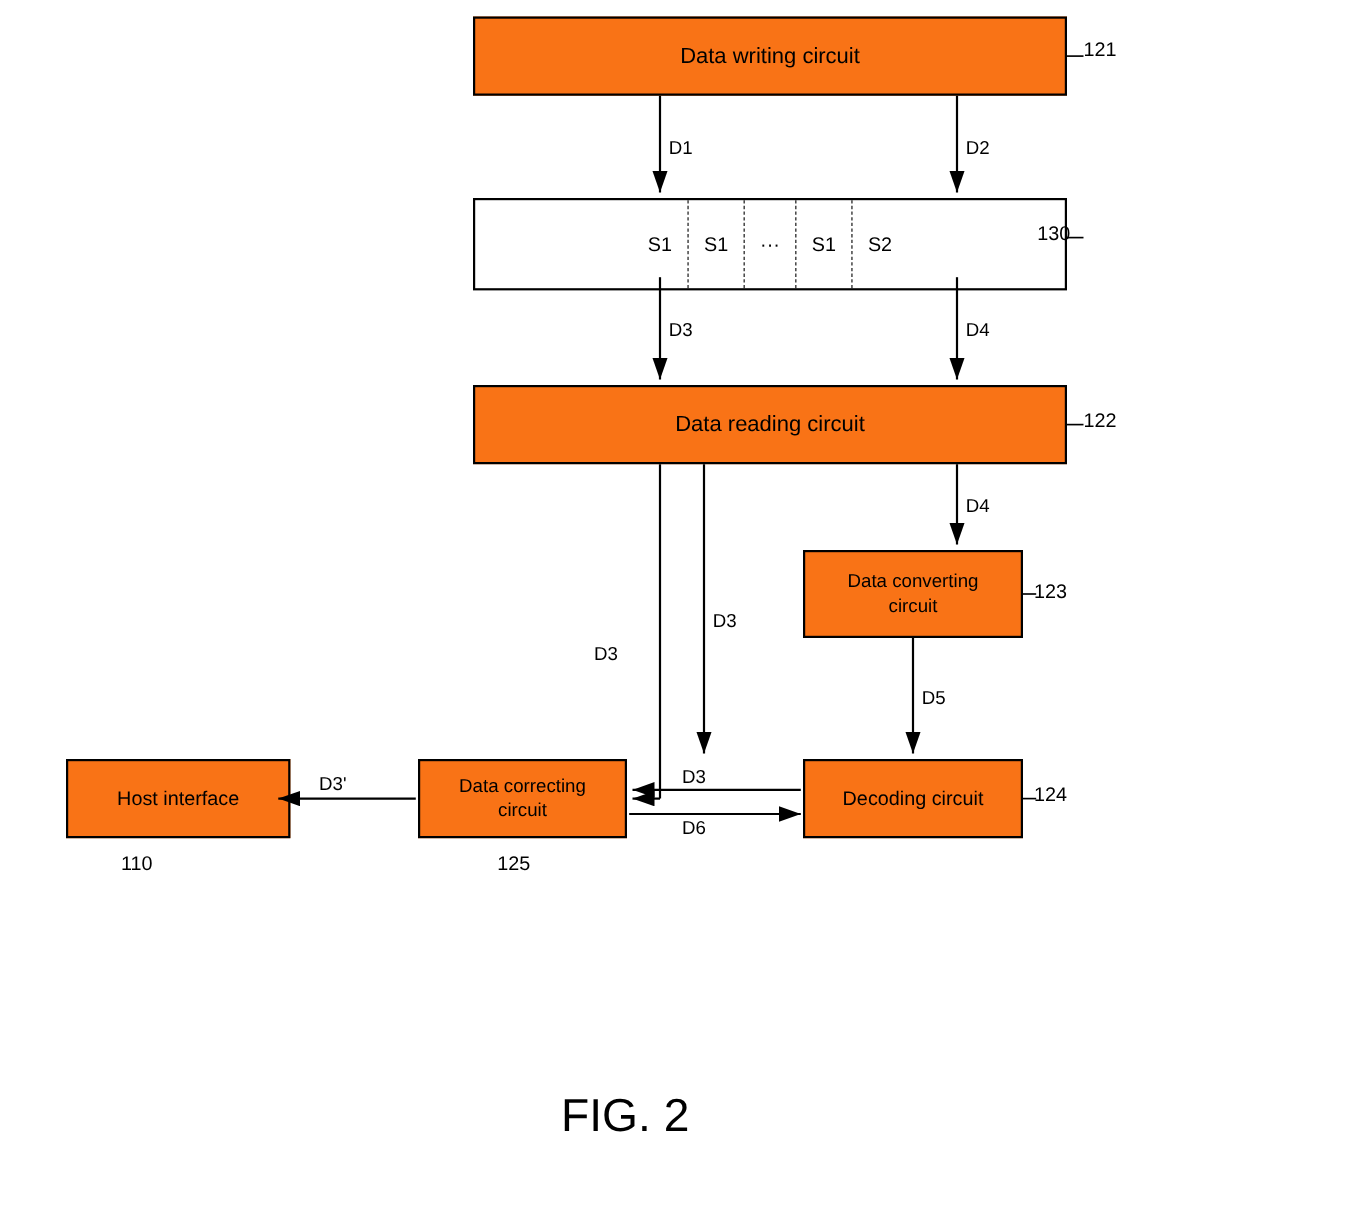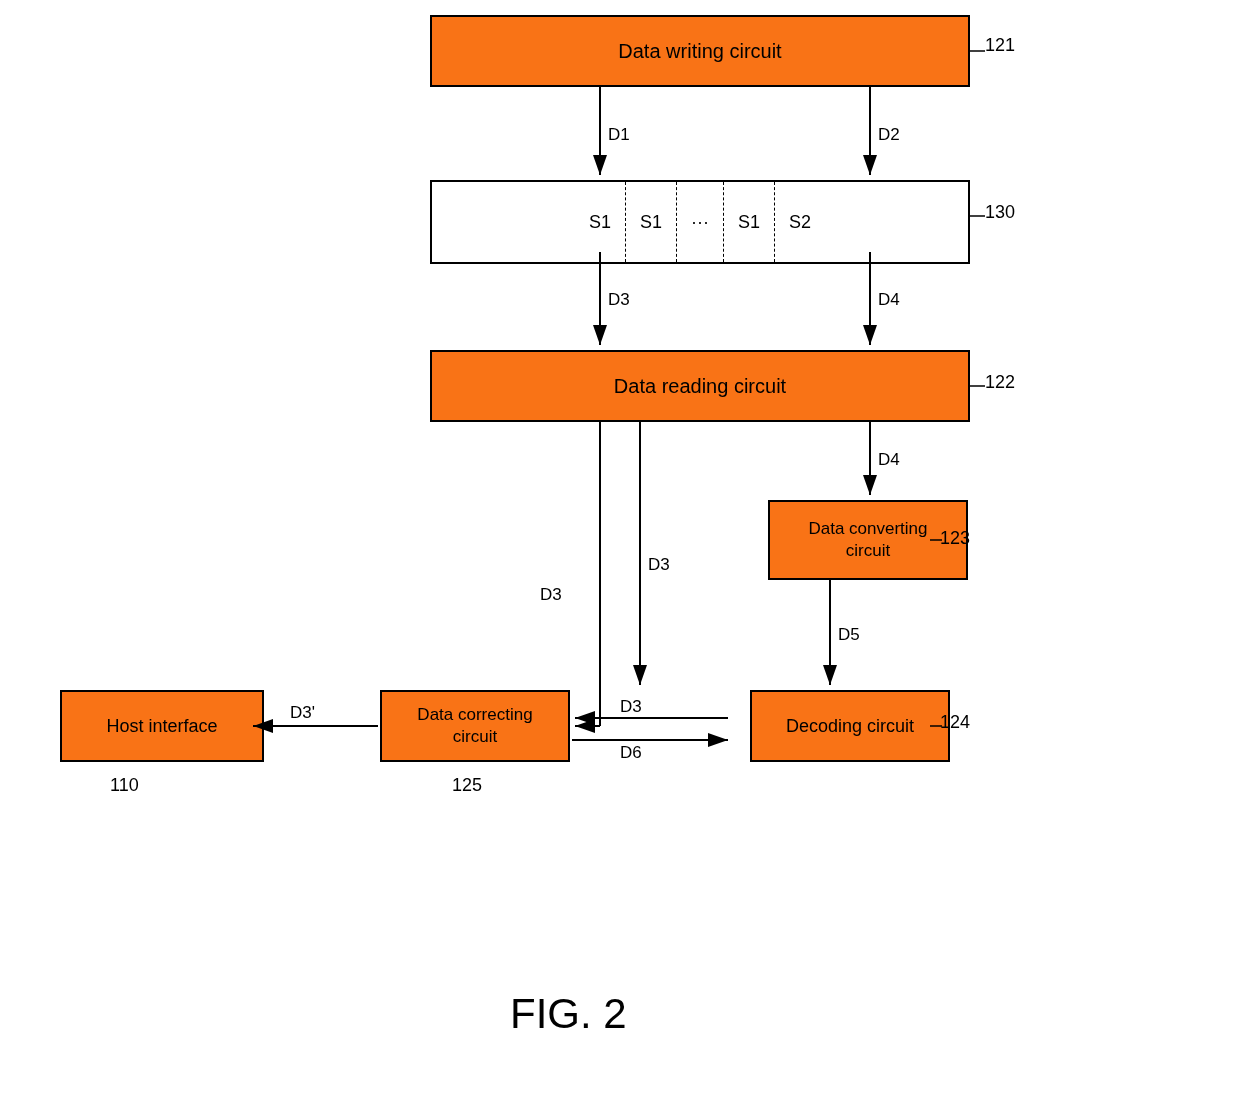--- a/index.html
+++ b/index.html
@@ -79,35 +79,35 @@
   <div class="ref-num" style="left:985px; top:35px;">121</div>
 
   <div class="memory-block" style="left:430px; top:180px; width:540px; height:84px;">
     <div class="memory-cell">S1</div>
     <div class="memory-cell">S1</div>
     <div class="memory-cell">···</div>
     <div class="memory-cell">S1</div>
     <div class="memory-cell" style="border-right:none;">S2</div>
   </div>
 
-  <div class="ref-num" style="left:985px; top:202px;text-align:right;">130</div>
+  <div class="ref-num" style="left:943px; top:202px;text-align:right;">130</div>
 
   <div class="block" style="left:430px; top:350px; width:540px; height:72px; font-size:20px;">
     <span>Data reading circuit</span>
   </div>
 
   <div class="ref-num" style="left:985px; top:372px;">122</div>
 
-  <div class="block" style="left:768px; top:500px; width:200px; height:80px; font-size:17px; line-height:1.3;">
+  <div class="block" style="left:730px; top:500px; width:200px; height:80px; font-size:17px; line-height:1.3;">
     <span>Data converting<br>circuit</span>
   </div>
 
   <div class="ref-num" style="left:940px; top:528px;">123</div>
 
-  <div class="block" style="left:730px; top:690px; width:200px; height:72px; font-size:18px;margin-left:20px;">
+  <div class="block" style="left:730px; top:690px; width:200px; height:72px; font-size:18px;">
     <span>Decoding circuit</span>
   </div>
 
   <div class="ref-num" style="left:940px; top:712px;">124</div>
 
   <div class="block" style="left:380px; top:690px; width:190px; height:72px; font-size:17px; line-height:1.3; text-align:center;">
     <span>Data correcting<br>circuit</span>
   </div>
 
   <div class="ref-num" style="left:452px; top:775px;">125</div>

